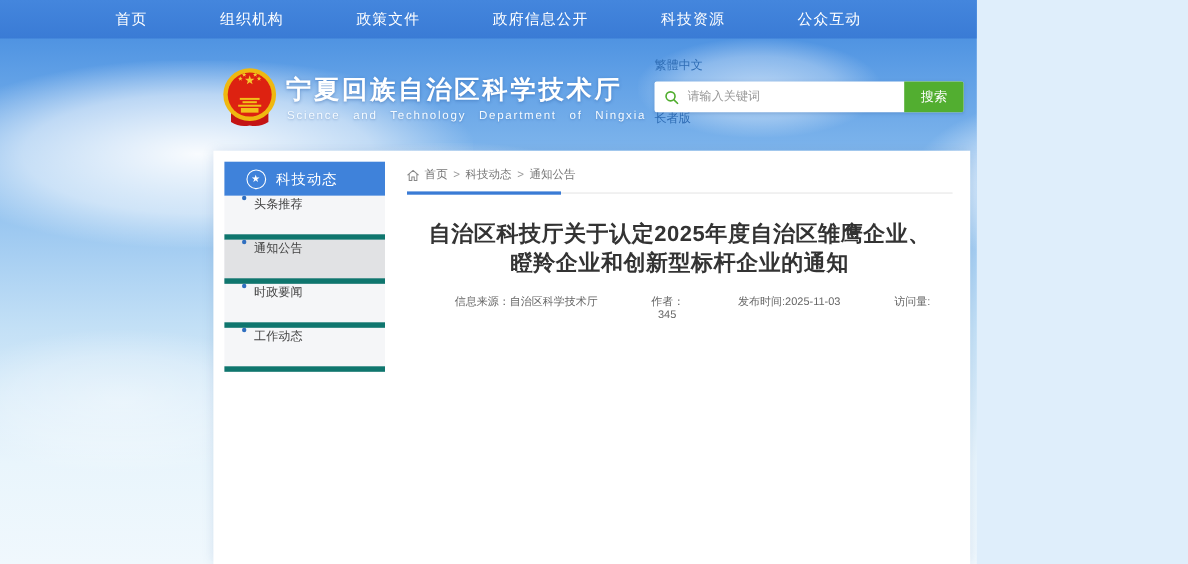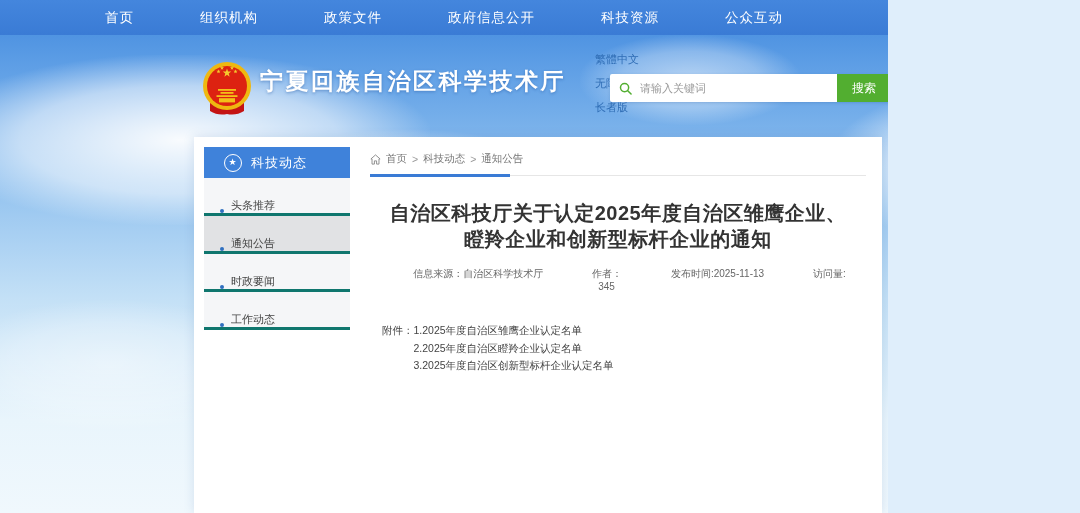--- a/index.html
+++ b/index.html
@@ -25,41 +25,41 @@
     color:#fff;letter-spacing:2.5px;text-shadow:0 1px 3px rgba(25,75,150,.45);white-space:nowrap;}
   .site-sub{position:absolute;left:261px;top:99px;z-index:4;font-size:10.5px;color:#f4faff;
     letter-spacing:1.6px;word-spacing:7px;white-space:nowrap;text-shadow:0 1px 2px rgba(25,75,150,.35);}
 
   .topbar-right{position:absolute;left:595px;top:52px;width:281px;z-index:4;display:flex;
     justify-content:space-between;align-items:center;font-size:11px;color:#2f6db5;}
   .quick-links{display:flex;gap:9px;flex-direction:column;}
   .quick-link{cursor:pointer;color:#2f6db5;white-space:nowrap;}
   .date-text{white-space:nowrap;}
 
-  .searchbar{position:absolute;left:610px;top:74px;width:281px;height:28px;z-index:4;
+  .searchbar{position:absolute;left:595px;top:74px;width:281px;height:28px;z-index:4;
     background:#fff;border-radius:2px;display:flex;align-items:center;box-shadow:0 1px 3px rgba(40,90,160,.25);}
   .search-icon{margin:0 6px 0 9px;display:flex;}
   .search-input{flex:1;border:none;outline:none;font-size:11px;color:#555;background:transparent;
     font-family:"Liberation Sans","DejaVu Sans",sans-serif;min-width:0;}
   .search-input::placeholder{color:#9a9a9a;}
   .search-btn{width:54px;height:28px;flex:none;border:none;background:var(--green,#52ae30);
     color:#fff;font-size:12px;cursor:pointer;border-radius:0 2px 2px 0;
     font-family:"Liberation Sans","DejaVu Sans",sans-serif;}
 
   .panel{position:absolute;left:194px;top:137px;width:688px;height:376px;background:#fff;
     z-index:5;box-shadow:0 0 10px rgba(90,130,180,.20);}
 
   .sidebar{position:absolute;left:10px;top:10px;width:146px;}
   .side-head{height:31px;background:var(--sidebar-blue,#3f82da);color:#fff;display:flex;
     align-items:center;padding-left:20px;font-size:13px;letter-spacing:1px;}
   .star-circle{width:16px;height:16px;border:1.3px solid #fff;border-radius:50%;display:flex;
     align-items:center;justify-content:center;font-size:9px;line-height:1;margin-right:9px;flex:none;}
   .side-list{background:#f5f6f8;}
-  .side-item{height:35px;display:flex;align-items:flex-end;padding-left:16px;font-size:11px;
-    color:#444;border-bottom:3px solid #0f766e;cursor:pointer;}
+  .side-item{height:35px;display:flex;align-items:flex-start;padding-left:16px;font-size:11px;
+    color:#444;border-bottom:5px solid #0f766e;cursor:pointer;}
   .side-item.selected{background:#e1e2e4;}
   .dot{width:4px;height:4px;border-radius:50%;background:#2f6fc0;margin-right:7px;flex:none;}
 
   .content{position:absolute;left:176px;top:10px;width:496px;}
   .breadcrumb{display:flex;align-items:center;gap:5px;font-size:10.5px;color:#777;padding-top:5px;}
   .crumb{cursor:pointer;}
   .crumb-sep{color:#999;}
   .bc-line{margin-top:9px;height:1px;background:#e6e6e6;position:relative;}
   .bc-line-accent{position:absolute;left:0;top:-1px;height:3px;width:140px;background:var(--accent-blue,#3a7bd5);}
 
@@ -109,20 +109,21 @@
     <use href="#st" fill="#f5ca2e" transform="translate(35.5,12.5) scale(0.5)"></use>
     <g fill="#f3c018">
       <rect x="18" y="30" width="18" height="1.8"></rect>
       <rect x="20.5" y="33" width="13" height="1.8"></rect>
       <rect x="16.5" y="36.2" width="21" height="1.8"></rect>
       <rect x="19" y="39.2" width="16" height="4.2"></rect>
     </g>
   </svg>
 
   <div class="site-title">宁夏回族自治区科学技术厅</div>
+  <div class="site-sub">Science and Technology Department of Ningxia</div>
 
   <div class="topbar-right">
     <span class="quick-links">
       <span class="quick-link">繁體中文</span>
       <span class="quick-link">无障碍</span>
       <span class="quick-link">长者版</span>
     </span>
   </div>
 
   <div class="searchbar">
@@ -176,29 +177,21 @@
       </div>
       <div class="bc-line">
         <div class="bc-line-accent"></div>
       </div>
 
       <div class="art-title">自治区科技厅关于认定2025年度自治区雏鹰企业、瞪羚企业和创新型标杆企业的通知</div>
 
       <div class="art-meta">
         <span>信息来源：自治区科学技术厅</span>
         <span>作者：</span>
-        <span>发布时间:2025-11-13</span>
+        <span>发布时间:2025-11-03</span>
         <span>访问量: 345</span>
       </div>
 
 
-      <div class="attachments">
-        <span class="att-label">附件：</span>
-        <span class="att-items">
-          <span class="att-item">1.2025年度自治区雏鹰企业认定名单</span>
-          <span class="att-item">2.2025年度自治区瞪羚企业认定名单</span>
-          <span class="att-item">3.2025年度自治区创新型标杆企业认定名单</span>
-        </span>
-      </div>
     </div>
 
   </div>
 </div>
 
 </body></html>

